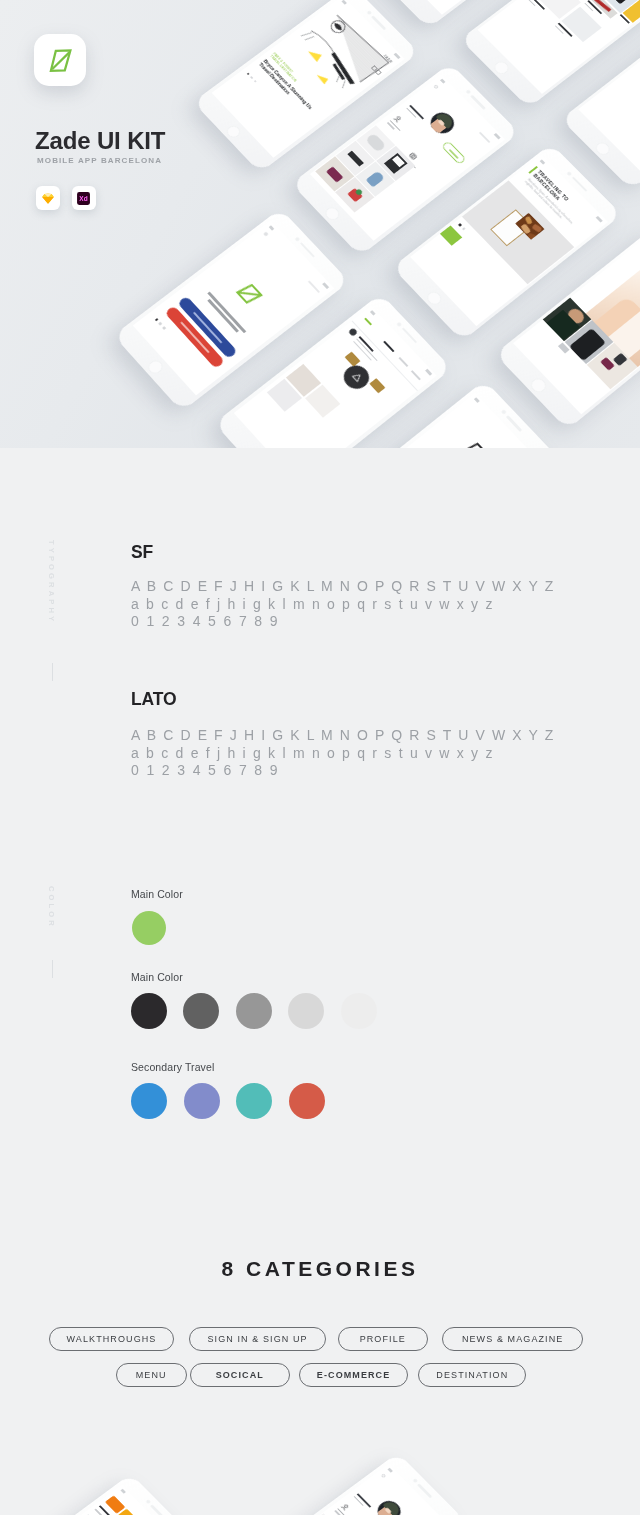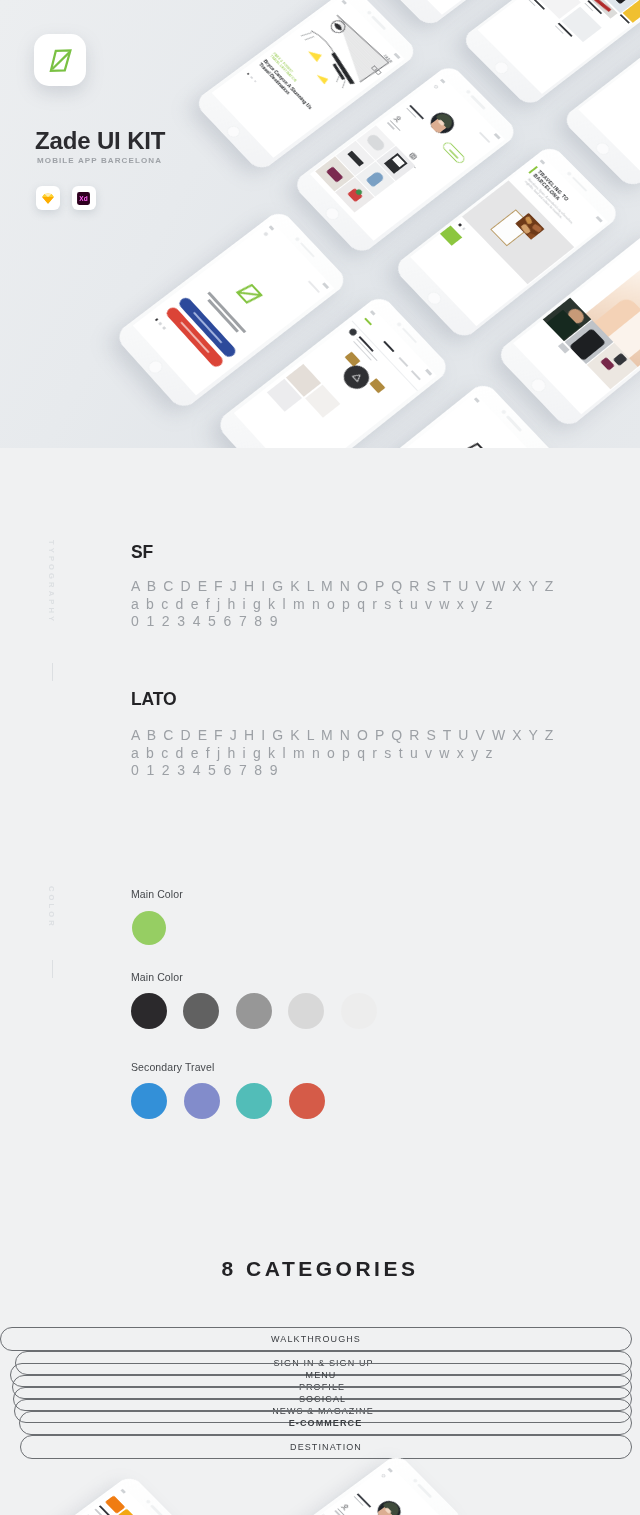--- a/index.html
+++ b/index.html
@@ -50,32 +50,32 @@
   .vline{position:absolute;width:1px;background:#dcdfe2;}
   .sec-title{position:absolute;font-size:17.5px;font-weight:700;color:#232326;letter-spacing:-.1px;}
   .alpha{position:absolute;font-size:14px;color:#9ca0a5;letter-spacing:1.62px;white-space:nowrap;}
   .alpha.lc{letter-spacing:1.72px;}
   .alpha.dg{letter-spacing:1.87px;}
   .c-label{position:absolute;font-size:10.5px;color:#45484c;letter-spacing:.1px;}
   .swrow{position:absolute;display:flex;}
   .swatch{border-radius:50%;}
   .cat-title{position:absolute;left:0;width:640px;text-align:center;font-size:21px;font-weight:700;
      color:#232326;letter-spacing:3.5px;}
-  .catrow{position:absolute;left:0;width:632px;display:flex;justify-content:center;flex-direction:column;}
+  .catrow{position:absolute;left:0;width:632px;display:flex;justify-content:center;}
   .pill{border:1.15px solid #6b6e72;border-radius:14px;font-size:9px;color:#3a3d41;
      letter-spacing:1.1px;display:inline-flex;align-items:center;justify-content:center;
      height:24px;padding:0 17px;white-space:nowrap;font-weight:500;min-width:70px;}
   #cats-r1 .pill:nth-child(3){padding:0 21px;text-align:right;}
   #cats-r1 .pill:nth-child(4){padding:0 19px;}
   #cats-r2 .pill:nth-child(2){padding:0 25px;}
   #cats-r2 .pill:nth-child(1){padding:0 19px;}
   #cats-r1 .pill:nth-child(2){margin-left:15px;}
   #cats-r1 .pill:nth-child(3){margin-left:12px;}
   #cats-r1 .pill:nth-child(4){margin-left:14px;}
-  #cats-r2 .pill:nth-child(2){margin-left:3px;}
+  #cats-r2 .pill:nth-child(2){margin-left:3px;font-weight:bold;}
   #cats-r2 .pill:nth-child(3){margin-left:9px;font-weight:bold;}
   #cats-r2 .pill:nth-child(4){margin-left:10px;}
 
   
   .foot{position:absolute;left:0;top:1415px;width:640px;height:100px;overflow:hidden;}
   .foot .stage2{position:absolute;left:0;top:-1415px;width:640px;height:1700px;
      perspective:3268px;perspective-origin:-28.1px 1591px;}
   .grid2{position:absolute;left:-28.1px;top:1591px;transform-style:preserve-3d;
      transform:rotateX(27.88deg) rotateZ(50.12deg);transform-origin:0 0;}
   .foot .stage3{position:absolute;left:0;top:-1415px;width:640px;height:1700px;

